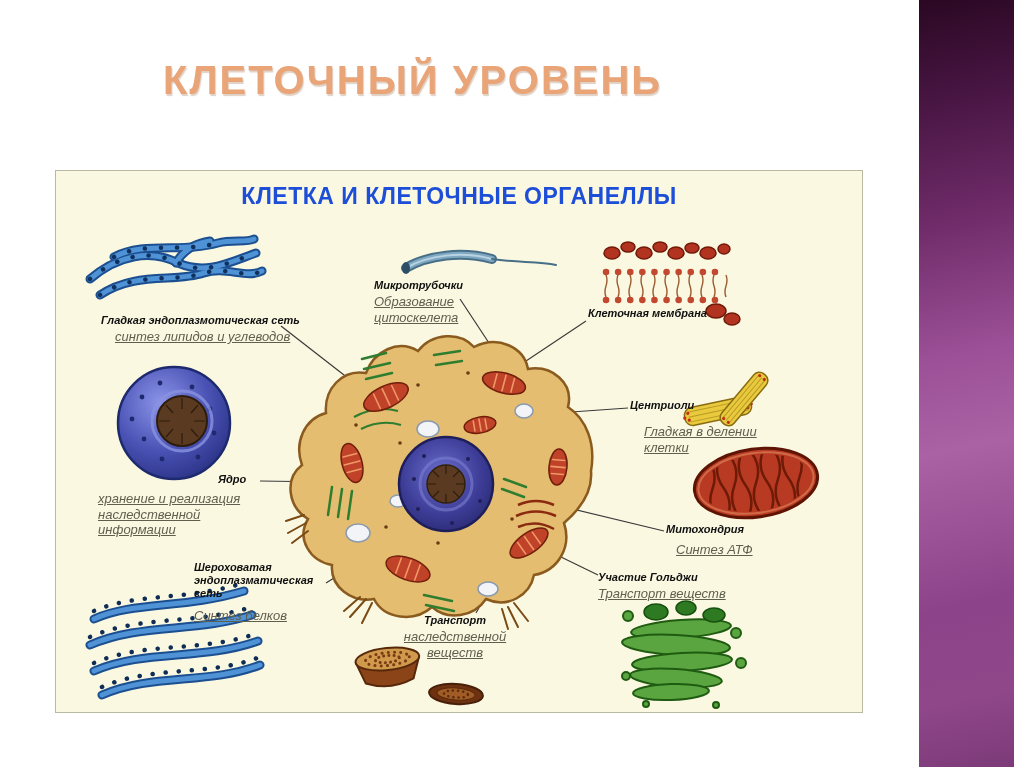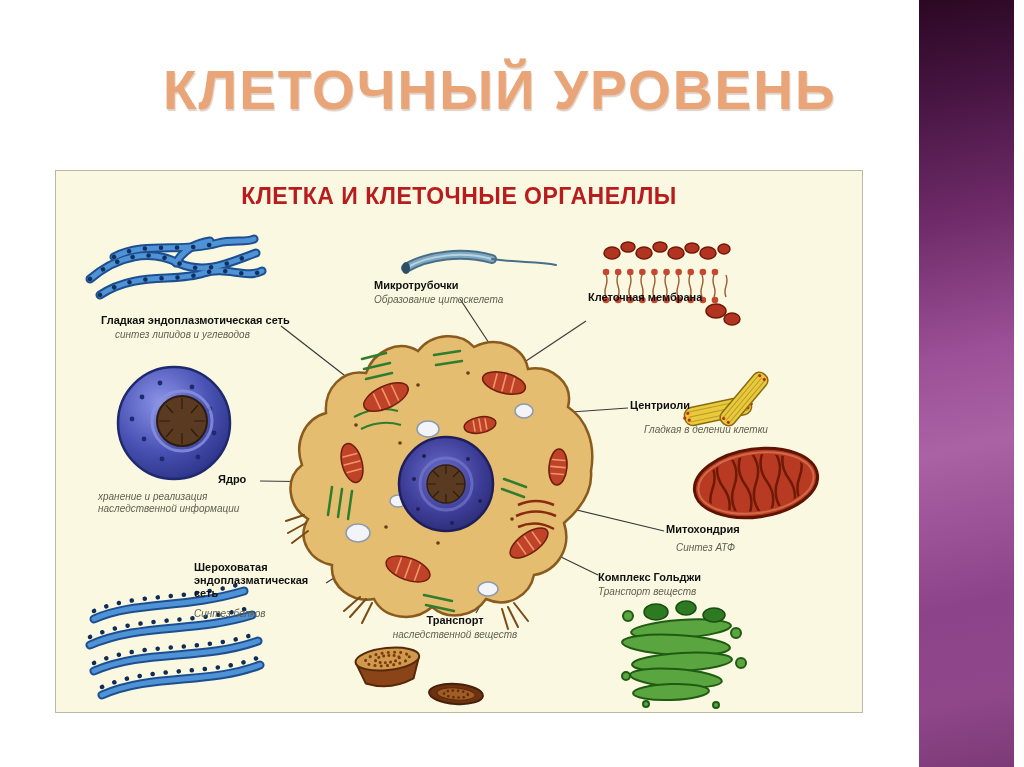--- a/index.html
+++ b/index.html
@@ -4,36 +4,36 @@
 <style>
   html,body{margin:0;padding:0;background:#ffffff;}
   body{font-family:"Liberation Sans",sans-serif;}
   .slide{position:relative;width:1024px;height:767px;background:#ffffff;overflow:hidden;}
   .accent-bar{
     position:absolute;top:0;left:919px;width:95px;height:767px;
     background:linear-gradient(168deg,#2b0823 0%,#451440 12%,#6d2a67 28%,#9c5097 46%,#aa62a4 58%,#8d4389 78%,#8f478a 90%,#7c3a78 100%);
   }
   .slide-title{
     position:absolute;left:163px;top:58px;margin:0;
-    font-size:55px;font-weight:bold;letter-spacing:2px;
+    font-size:40px;font-weight:bold;letter-spacing:2px;
     color:#e9a478;text-shadow:1px 2px 1px rgba(140,90,50,.28);
     white-space:nowrap;
   }
   .panel{
     position:absolute;left:55px;top:170px;width:808px;height:543px;
     background:#fbf8e2;border:1px solid #b9b9a4;box-sizing:border-box;
   }
   .panel-title{
     position:absolute;left:0;right:0;top:12px;margin:0;text-align:center;
-    font-size:23px;font-weight:bold;color:#b91c1c;letter-spacing:.5px;z-index:2;
+    font-size:23px;font-weight:bold;color:#1d4ed8;letter-spacing:.5px;z-index:2;
   }
   .artwork{position:absolute;left:0;top:0;z-index:1;}
   .lbl{position:absolute;z-index:3;}
-  .nm{font-size:11px;font-weight:bold;color:#101010;line-height:1.18;}
-  .fn{font-size:10px;font-style:italic;color:#5f5f4e;line-height:1.2;margin-top:2px;}
+  .nm{font-size:11px;font-weight:bold;color:#101010;line-height:1.18;font-style:italic;}
+  .fn{font-size:13px;font-style:italic;color:#5f5f4e;line-height:1.2;margin-top:2px;text-decoration:underline;}
 </style>
 </head>
 <body>
 
 <div class="slide">
 
   <div class="accent-bar"></div>
 
   <h1 class="slide-title">КЛЕТОЧНЫЙ УРОВЕНЬ</h1>
 
@@ -316,21 +316,21 @@
     <div class="lbl" style="left:45px;top:143px;width:220px;">
       <div class="nm">Гладкая эндоплазмотическая сеть</div>
       <div class="fn" style="margin-left:14px;">синтез липидов и углеводов</div>
     </div>
 
     <div class="lbl" style="left:318px;top:108px;width:150px;">
       <div class="nm">Микротрубочки</div>
       <div class="fn">Образование цитоскелета</div>
     </div>
 
-    <div class="lbl" style="left:532px;top:120px;width:168px;">
+    <div class="lbl" style="left:532px;top:136px;width:168px;">
       <div class="nm">Клеточная мембрана</div>
     </div>
 
     <div class="lbl" style="left:574px;top:228px;width:150px;">
       <div class="nm">Центриоли</div>
       <div class="fn" style="margin-top:12px;margin-left:14px;">Гладкая в делении клетки</div>
     </div>
 
     <div class="lbl" style="left:162px;top:302px;">
       <div class="nm">Ядро</div>
@@ -343,21 +343,21 @@
       <div class="nm">Шероховатая эндоплазматическая сеть</div>
       <div class="fn" style="margin-top:8px;">Синтез белков</div>
     </div>
 
     <div class="lbl" style="left:610px;top:352px;width:130px;">
       <div class="nm">Митохондрия</div>
       <div class="fn" style="margin-top:6px;margin-left:10px;">Синтез АТФ</div>
     </div>
 
     <div class="lbl" style="left:542px;top:400px;width:140px;">
-      <div class="nm">Комплекс Гольджи</div>
+      <div class="nm">Участие Гольджи</div>
       <div class="fn">Транспорт веществ</div>
     </div>
 
     <div class="lbl" style="left:333px;top:443px;width:132px;text-align:center;">
       <div class="nm">Транспорт</div>
       <div class="fn">наследственной веществ</div>
     </div>
 
   </div>
 </div>

